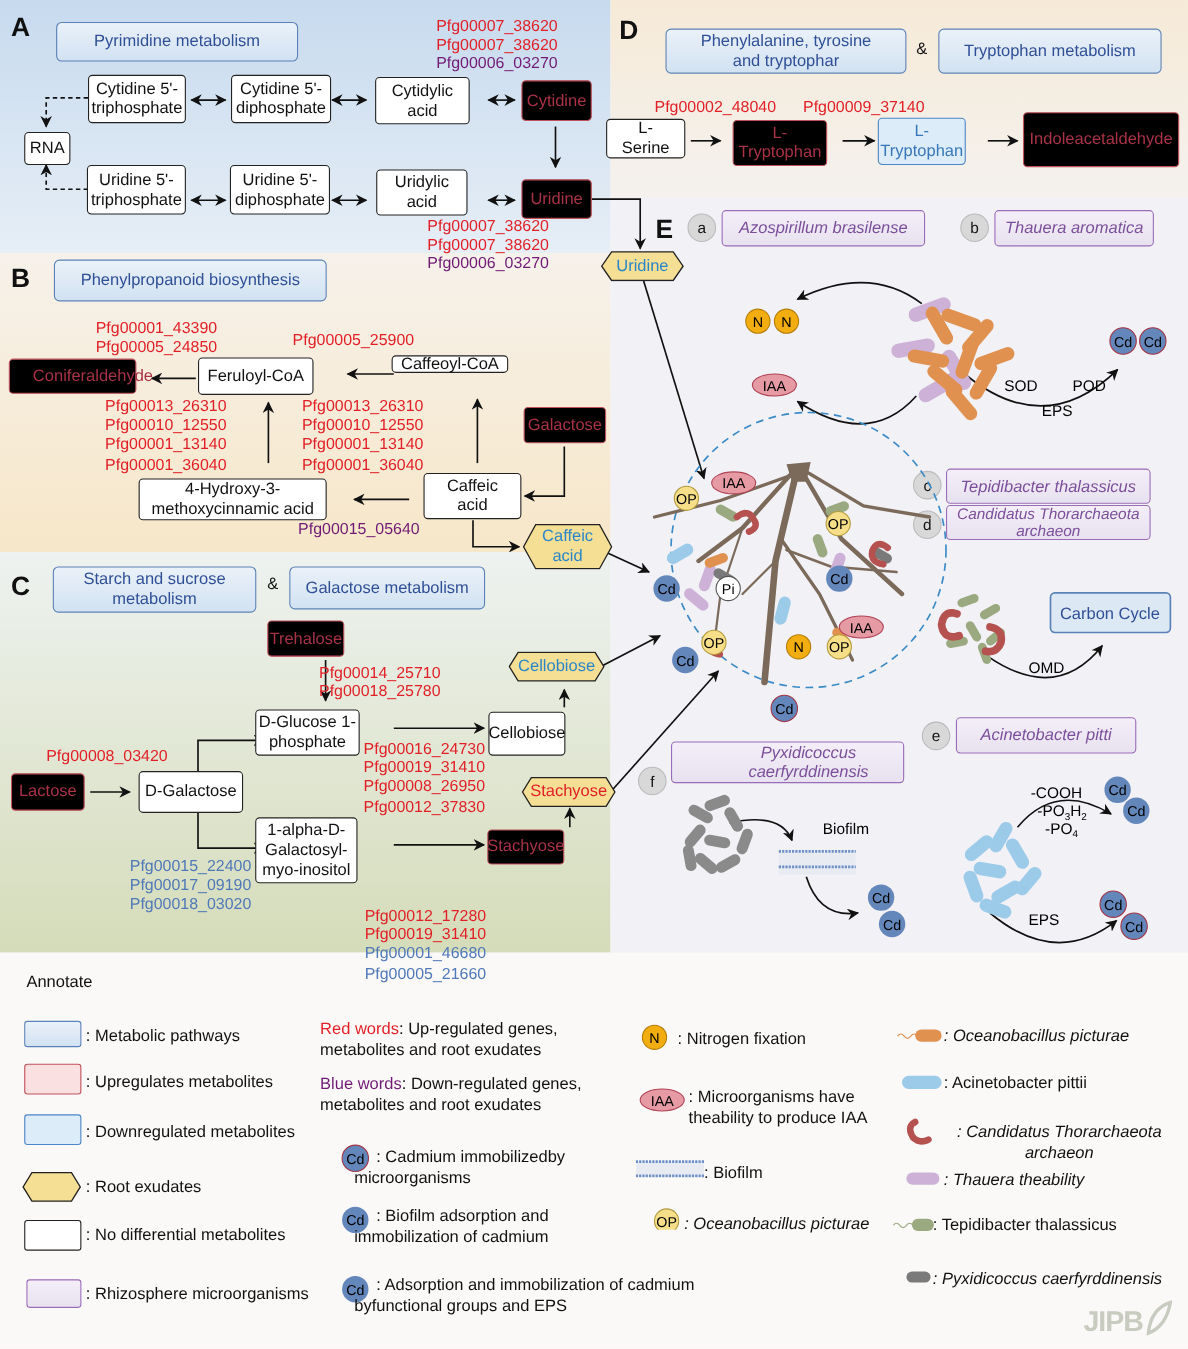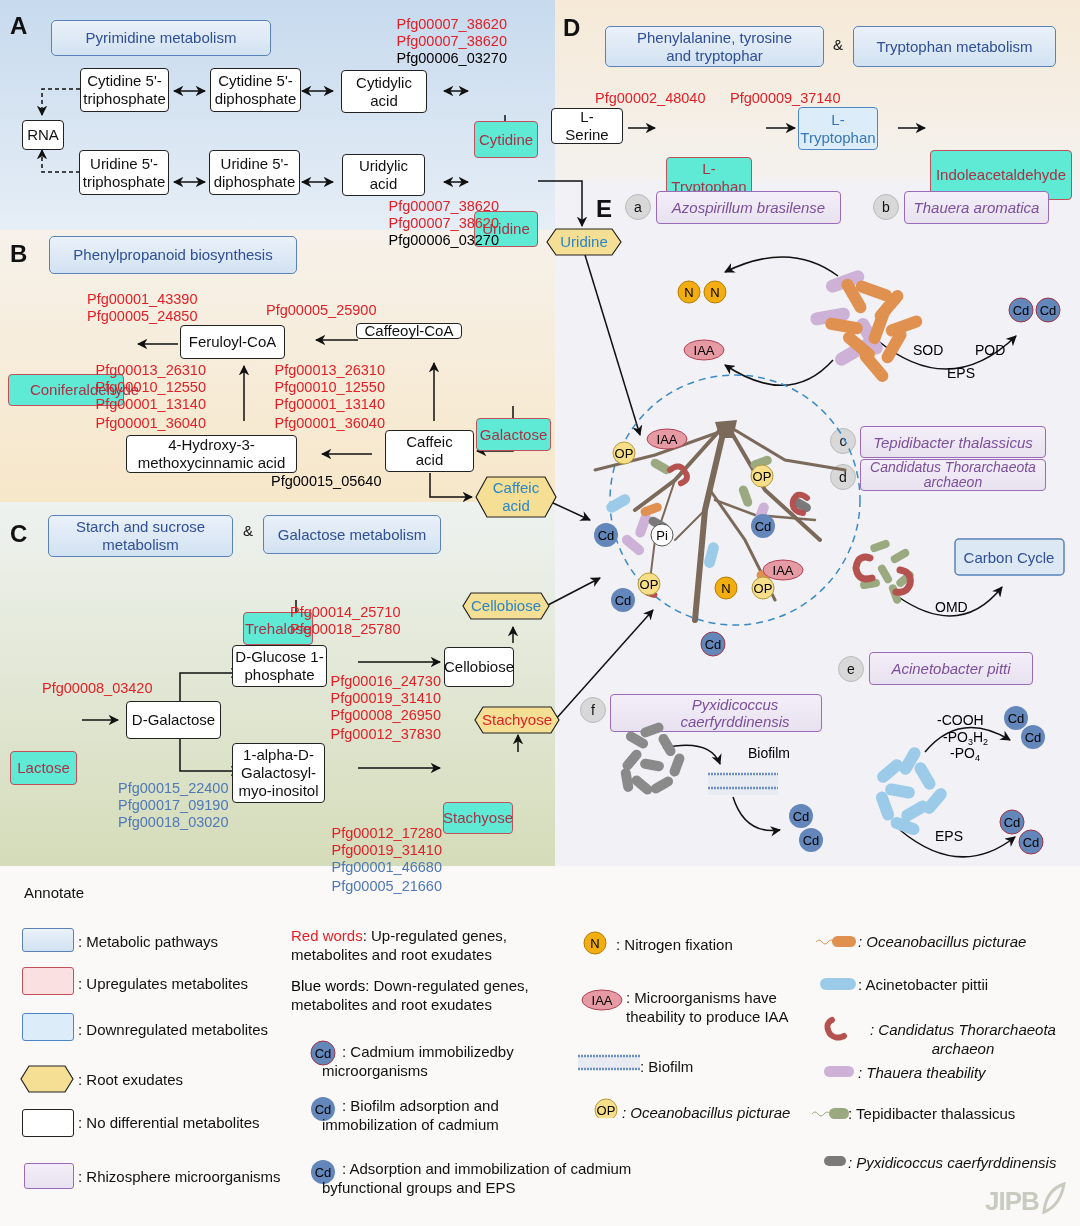--- a/index.html
+++ b/index.html
@@ -8,28 +8,28 @@
   
   #panelA{left:0;top:0;width:555px;height:230px;background:linear-gradient(180deg,#c7daee 0%,#e6eef6 100%);}
   #panelB{left:0;top:230px;width:555px;height:272px;background:linear-gradient(180deg,#f6f1ea 0%,#f7e7c9 100%);}
   #panelC{left:0;top:502px;width:555px;height:364px;background:linear-gradient(180deg,#eef2f0 0%,#d5dcb9 100%);}
   #panelD{left:555px;top:0;width:525px;height:180px;background:linear-gradient(180deg,#f6ead7 0%,#f4f1ee 100%);}
   #panelE{left:555px;top:180px;width:525px;height:690px;background:#f1f1f6;}
   #legend{left:0;top:866px;width:1080px;height:360px;background:#fbf9f8;}
   .plabel{font-weight:bold;font-size:24px;}
   .pathway{border:1.5px solid #5a82b8;border-radius:5px;background:linear-gradient(180deg,#eaf1f9,#d2e2f2);color:#2f4f96;font-size:15px;text-align:center;display:flex;align-items:center;justify-content:center;line-height:18px;box-sizing:border-box;}
   .node{border:1.5px solid #222;border-radius:4px;background:#fff;font-size:15px;text-align:center;display:flex;align-items:center;justify-content:center;line-height:18px;box-sizing:border-box;}
-  .up{border:1.5px solid #c0505a;border-radius:4px;background:#5eead4;color:#a83347;font-size:15px;text-align:center;display:flex;align-items:center;justify-content:center;line-height:18px;box-sizing:border-box;margin-top:48px;}
+  .up{border:1.5px solid #c0505a;border-radius:4px;background:#000000;color:#a83347;font-size:15px;text-align:center;display:flex;align-items:center;justify-content:center;line-height:18px;box-sizing:border-box;}
   .down{border:1.5px solid #4d86c6;border-radius:4px;background:#dcecf9;color:#3877b7;font-size:15px;text-align:center;display:flex;align-items:center;justify-content:center;line-height:18px;box-sizing:border-box;}
   .hex{display:flex;align-items:center;justify-content:center;text-align:center;font-size:15px;line-height:18px;}
   .hex svg{position:absolute;left:0;top:0;}
   .hex span{position:relative;}
   .gene{font-size:14.5px;line-height:17px;white-space:nowrap;}
   .red{color:#e21f26;}
-  .blue{color:#000000;}
+  .blue{color:#701a75;}
   .bluegray{color:#4f78b8;}
   .micro{border:1.5px solid #9a6bb8;border-radius:4px;background:linear-gradient(180deg,#f3eef8,#e8e2f0);color:#7b4f9a;font-style:italic;font-size:15px;display:flex;align-items:center;justify-content:center;text-align:center;line-height:17px;box-sizing:border-box;}
   .badge{width:26px;height:26px;border-radius:50%;background:#d8d8d8;border:1px solid #bbb;display:flex;align-items:center;justify-content:center;font-size:14px;box-sizing:border-box;}
   .txt{font-size:15px;white-space:nowrap;}
   .leg{font-size:15px;line-height:19px;}
   .swatch{box-sizing:border-box;border-radius:3px;}
   svg text{font-family:"Liberation Sans",sans-serif;}
 </style>
 </head>
 <body>
@@ -243,21 +243,21 @@
 <div class="abs badge" style="left:873px;top:194px;">b</div>
 <div class="abs micro" style="left:904px;top:191px;width:145px;height:33px;">Thauera aromatica</div>
 <div class="abs badge" style="left:830px;top:428px;">c</div>
 <div class="abs micro" style="left:860px;top:426px;width:186px;height:32px;">Tepidibacter thalassicus</div>
 <div class="abs badge" style="left:830px;top:464px;">d</div>
 <div class="abs micro nl" style="left:860px;top:459px;width:186px;height:32px;font-size:14px;line-height:15px;">Candidatus Thorarchaeota
 archaeon</div>
 <div class="abs badge" style="left:838px;top:656px;">e</div>
 <div class="abs micro" style="left:869px;top:652px;width:164px;height:33px;">Acinetobacter pitti</div>
 <div class="abs badge" style="left:580px;top:697px;">f</div>
-<div class="abs micro" style="left:610px;top:694px;width:212px;height:38px;padding-left:38px;">Pyxidicoccus caerfyrddinensis</div>
+<div class="abs micro" style="left:610px;top:674px;width:212px;height:38px;padding-left:38px;">Pyxidicoccus caerfyrddinensis</div>
 
 <svg class="abs" style="left:555px;top:180px;" width="525" height="690">
 
   <g>
     <g fill="#cdb1d6">
       <rect x="270" y="95" width="40" height="13" rx="6.5" transform="rotate(-20 290 101)"></rect>
       <rect x="255" y="130" width="40" height="13" rx="6.5" transform="rotate(-10 275 136)"></rect>
       <rect x="295" y="150" width="40" height="13" rx="6.5" transform="rotate(60 315 156)"></rect>
       <rect x="278" y="166" width="40" height="13" rx="6.5" transform="rotate(-30 298 172)"></rect>
     </g>

